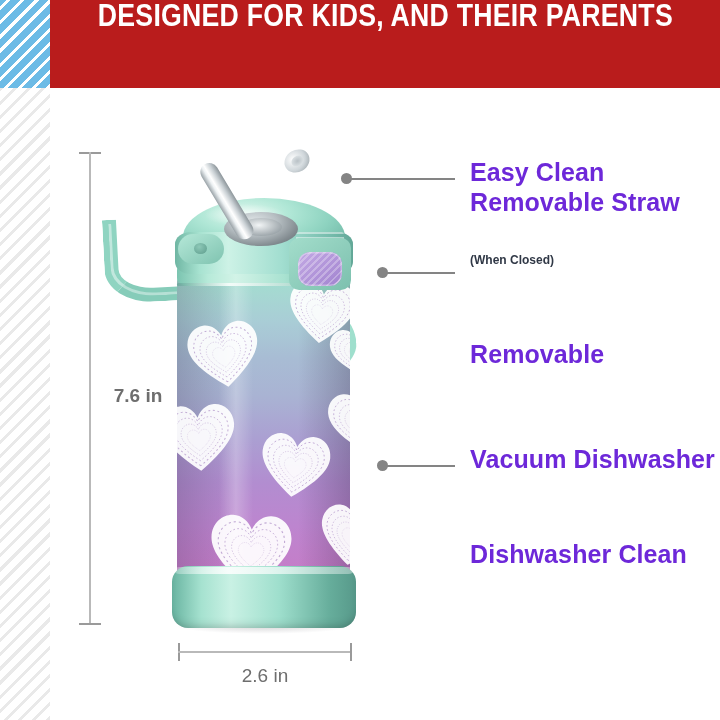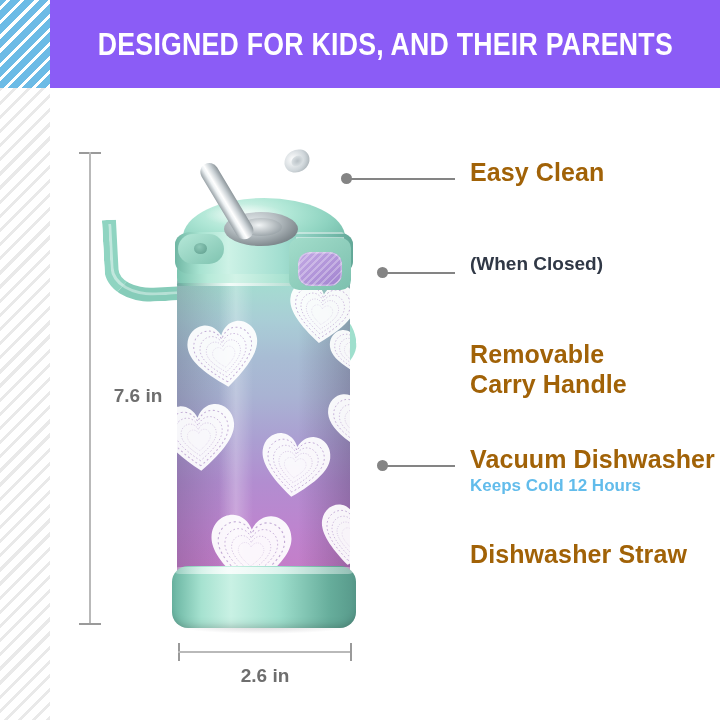--- a/index.html
+++ b/index.html
@@ -25,22 +25,22 @@
     position:absolute; left:0; top:0; width:50px; height:88px;
     background:
       repeating-linear-gradient(-45deg,
         #ffffff 0px, #ffffff 3px,
         #6cbbe6 3px, #6cbbe6 10px);
   }
 
   
   .header {
     position:absolute; left:50px; top:0; width:670px; height:88px;
-    background:#8b5cf6;
-    display:flex; align-items:center; justify-content:center;
+    background:#b91c1c;
+    display:flex; align-items:flex-start; justify-content:center;
   }
   .header-title {
     color:#ffffff;
     font-family:"Liberation Sans Narrow","Liberation Sans", sans-serif;
     font-weight:bold;
     font-size:31px;
     letter-spacing:0.3px;
     transform:scaleX(0.86);
     transform-origin:center;
     white-space:nowrap;
@@ -268,51 +268,51 @@
     position:absolute; left:178px; top:651px; width:174px; height:2px;
     background:#b9b9b9;
   }
   .dim-h-cap-l, .dim-h-cap-r {
     position:absolute; top:643px; width:2px; height:18px; background:#9a9a9a;
   }
   .dim-h-cap-l { left:178px; }
   .dim-h-cap-r { left:350px; }
   .dim-h-label {
     position:absolute; left:175px; top:665px; width:180px;
-    color:#6e6e6e; font-size:19px; font-weight:bold;
+    color:#6e6e6e; font-size:19px; font-weight:normal;
     font-family:"Liberation Sans", sans-serif;
     text-align:center;
   }
 
   
   .leader { position:absolute; height:14px; }
   .leader-dot {
     position:absolute; left:0; top:3px; width:11px; height:11px;
     border-radius:50%; background:#848484;
   }
   .leader-line {
     position:absolute; top:8px; height:2px; background:#848484;
   }
 
   
   .features { position:absolute; left:470px; top:0; width:250px; height:720px; }
   .feature { position:absolute; left:0; }
   .feature-title {
-    color:#a16207;
+    color:#6d28d9;
     font-family:"Liberation Sans Narrow","Liberation Sans", sans-serif;
     font-weight:bold;
     font-size:25px;
     line-height:1.18;
     letter-spacing:0.1px;
   }
   .feature-sub {
     color:#303846;
     font-family:"Liberation Sans Narrow","Liberation Sans", sans-serif;
     font-weight:bold;
-    font-size:19px;
+    font-size:12px;
     line-height:1.2;
     margin-top:1px;
   }
   .feature-sub.accent { color:#62bceb; font-size:17px; }
 </style>
 </head>
 <body>
 
 <div id="stage">
 
@@ -459,30 +459,29 @@
       </div>
       <div class="leader" style="left: 377px; top: 457px; width: 78px;">
         <div class="leader-dot"></div>
         <div class="leader-line" style="left: 9px; width: 69px;"></div>
       </div>
     </div>
 
   <div class="features" id="features-layer">
       <div class="feature" style="top: 158px;">
         <div class="feature-title">Easy Clean</div>
+        <div class="feature-title">Removable Straw</div>
       </div>
       <div class="feature" style="top: 252px;">
         <div class="feature-sub">(When Closed)</div>
       </div>
       <div class="feature" style="top: 340px;">
         <div class="feature-title">Removable</div>
-        <div class="feature-title">Carry Handle</div>
       </div>
       <div class="feature" style="top: 445px;">
         <div class="feature-title">Vacuum Dishwasher</div>
-        <div class="feature-sub accent">Keeps Cold 12 Hours</div>
       </div>
       <div class="feature" style="top: 540px;">
-        <div class="feature-title">Dishwasher Straw</div>
+        <div class="feature-title">Dishwasher Clean</div>
       </div>
     </div>
 
 </div>
 
 </body></html>

